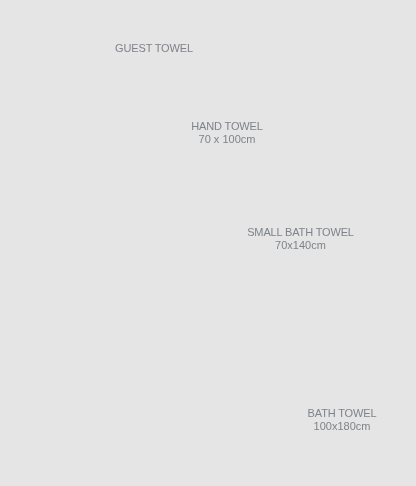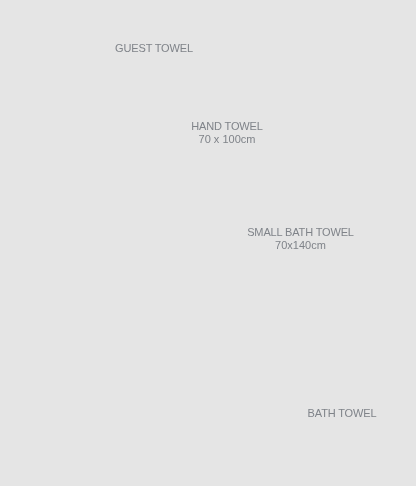--- a/index.html
+++ b/index.html
@@ -65,15 +65,16 @@
 
   <div class="swatch" id="sw3"></div>
   <div class="label" id="lb3">
     <span class="name">SMALL BATH TOWEL</span>
     <span class="size">70x140cm</span>
   </div>
 
   <div class="swatch" id="sw4"></div>
   <div class="label" id="lb4">
     <span class="name">BATH TOWEL</span>
+    <span class="size">100x180cm</span>
   </div>
 
 </div>
 
 </body></html>

